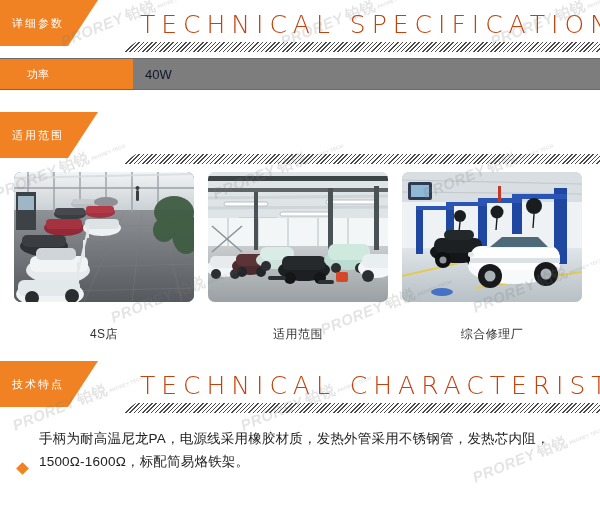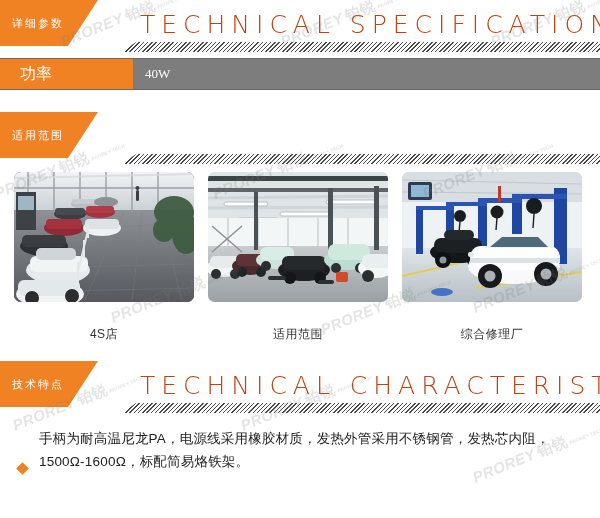--- a/index.html
+++ b/index.html
@@ -98,32 +98,32 @@
     border-top: 1px solid #6a6a6a;
     border-bottom: 1px solid #6a6a6a;
     display: flex;
     align-items: center;
   }
   .spec-label {
     width: 133px;
     height: 30px;
     background: #F08224;
     color: #ffffff;
-    font-size: 16px;
+    font-size: 11px;
     display: flex;
     align-items: center;
-    padding-left: 20px;
+    padding-left: 27px;
     box-sizing: border-box;
     flex: 0 0 133px;
   }
   .spec-value {
-    color: #ffffff;
+    color: #0f172a;
     font-size: 13px;
     padding-left: 12px;
-    font-family: Liberation Serif, serif;
+    font-family: Liberation Sans, sans-serif;
   }
 
   
   .gallery {
     display: flex;
     padding: 8px 14px 0 14px;
     gap: 14px;
     box-sizing: border-box;
   }
   .g-item { width: 180px; }

